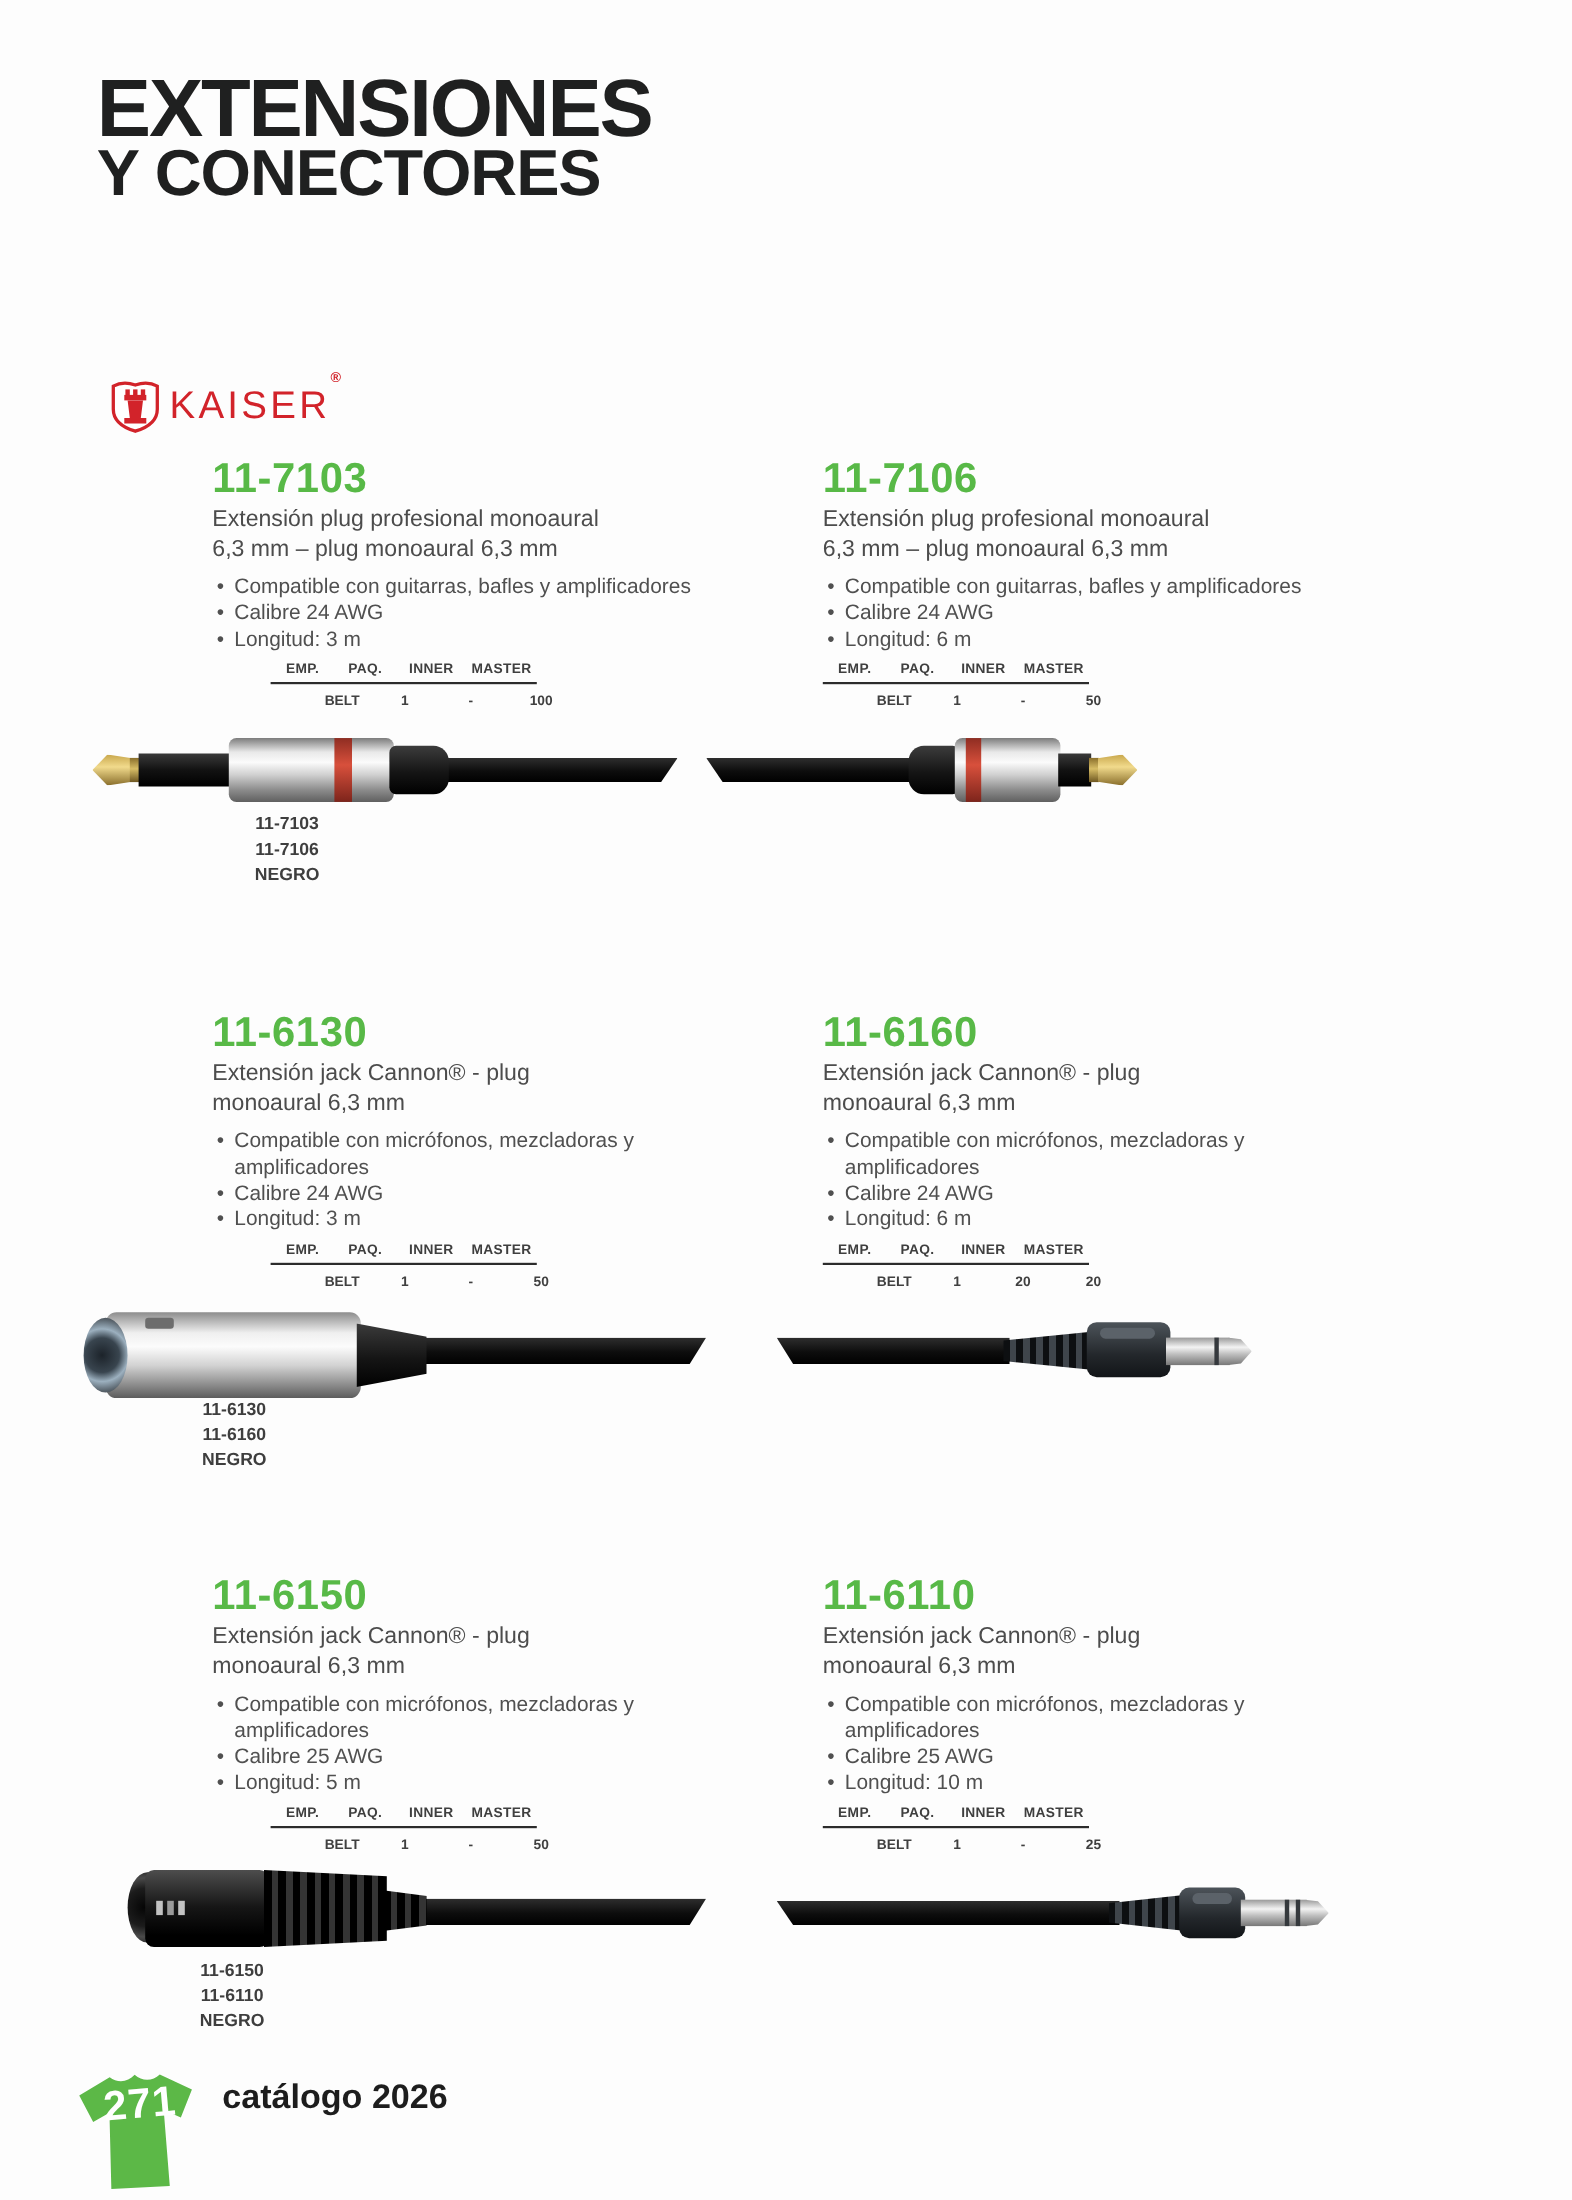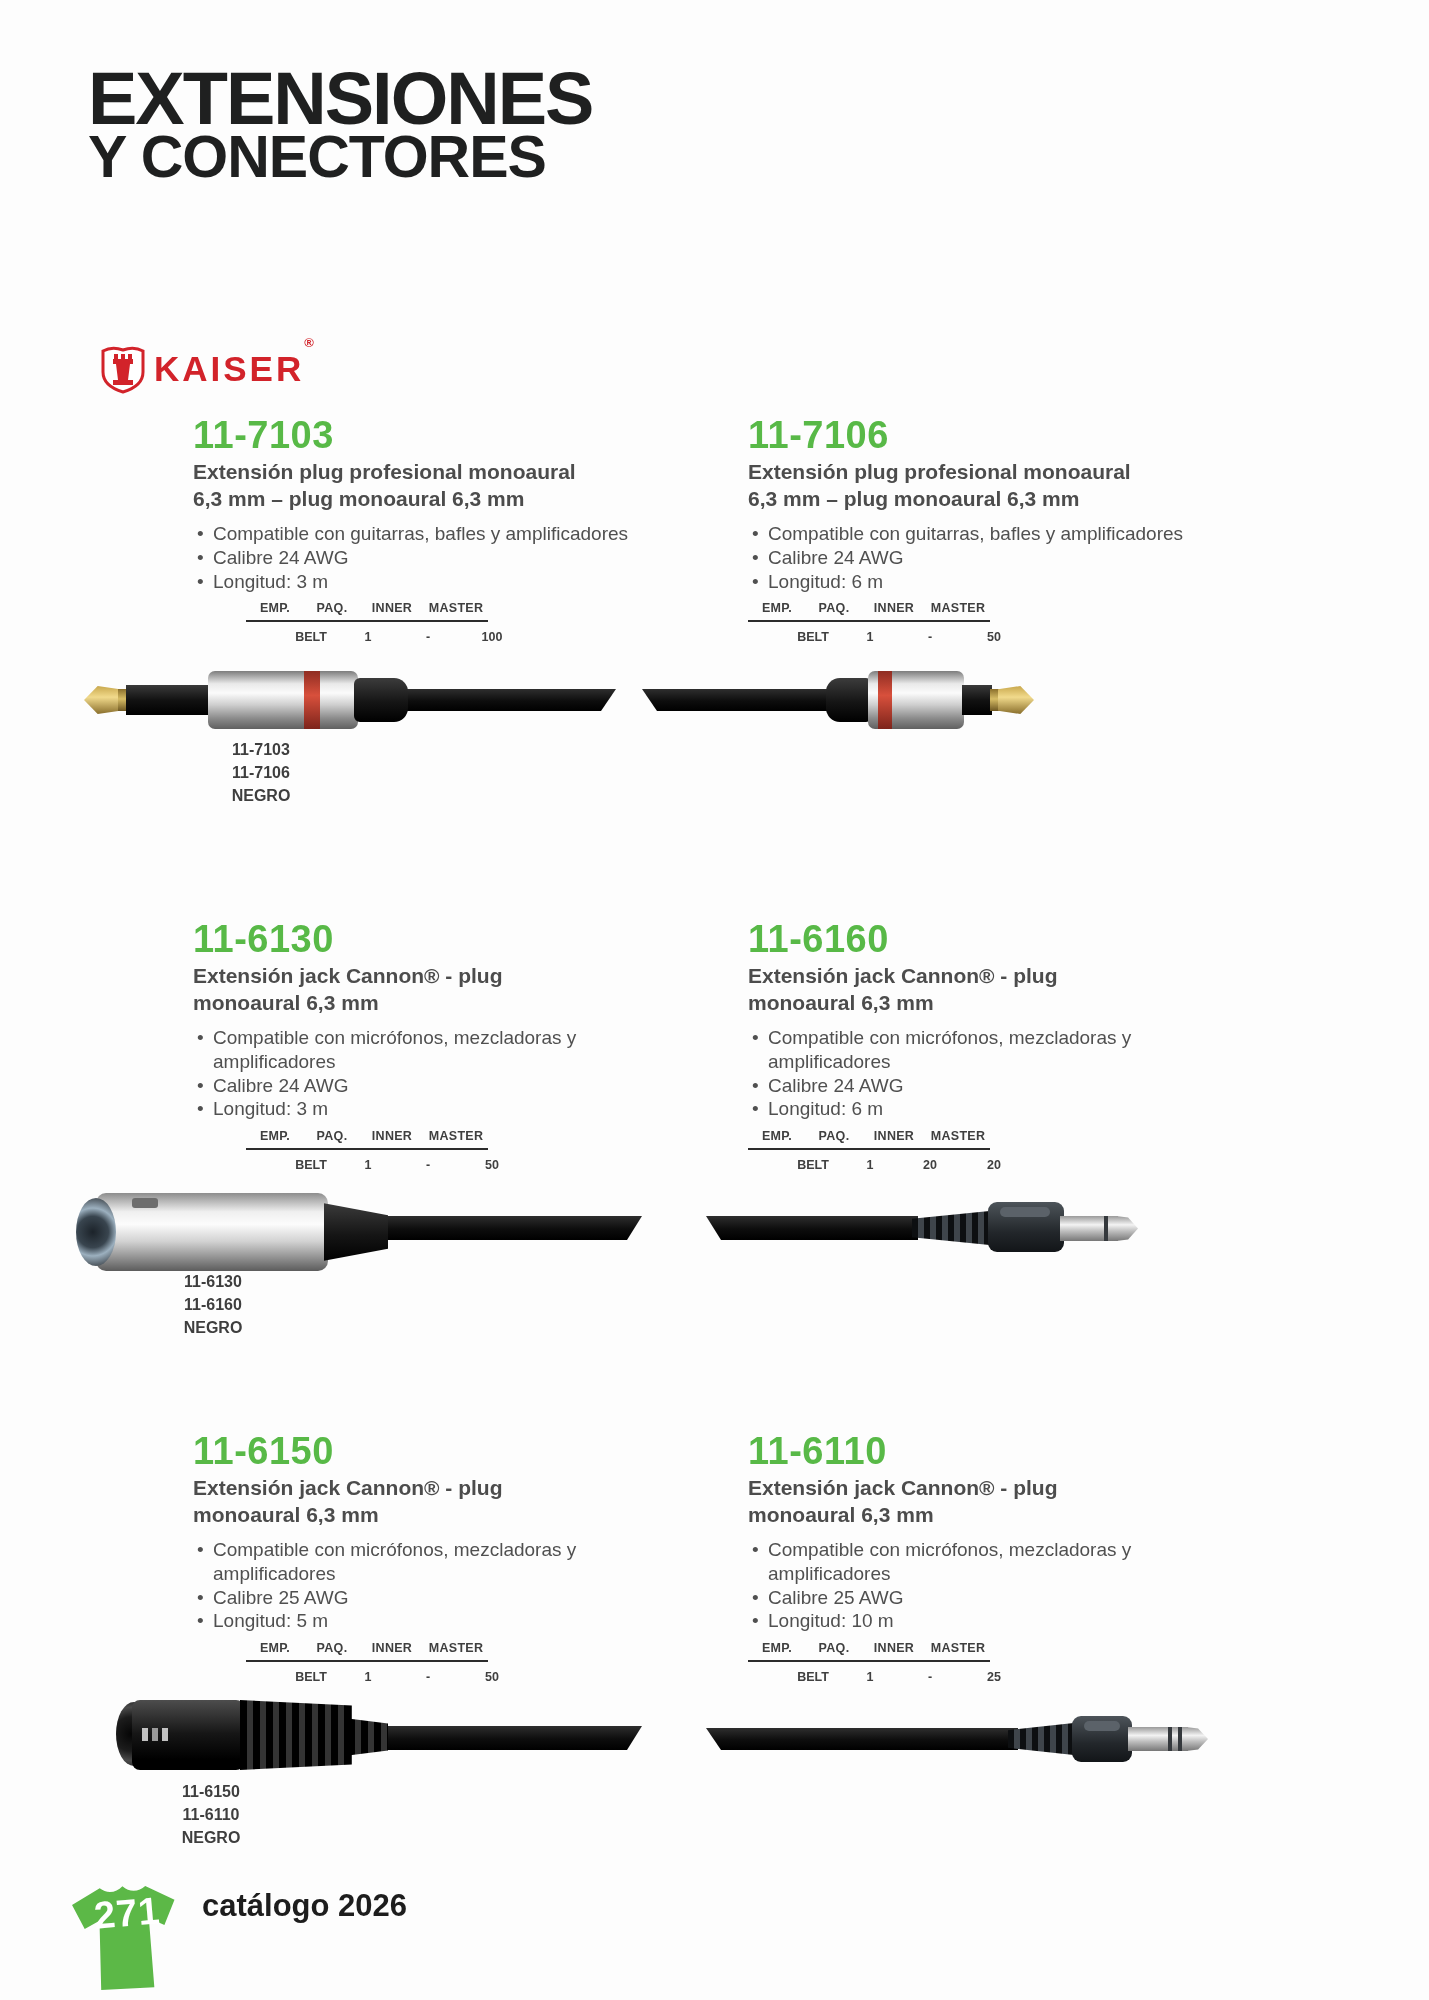--- a/index.html
+++ b/index.html
@@ -7,26 +7,26 @@
     position:relative;width:1429px;height:2000px;margin:0 auto;
     background:#fdfdfd;overflow:hidden;
     font-family:"Liberation Sans",sans-serif;
   }
   .abs{position:absolute;}
   
   .title1{left:88px;top:62px;font-size:74px;line-height:1;font-weight:bold;color:#1f2020;letter-spacing:-2px;}
   .title2{left:88px;top:128px;font-size:59px;line-height:1;font-weight:bold;color:#1f2020;letter-spacing:-1px;}
   .subtitle{left:88px;top:190px;font-size:41px;line-height:1;font-weight:bold;color:#58b947;letter-spacing:-0.5px;}
   .brand{left:100px;top:344px;display:flex;align-items:center;gap:8px;}
-  .brand-text{font-size:35px;font-weight:bold;color:#d2232a;letter-spacing:3px;}
+  .brand-text{font-size:35px;font-weight:normal;color:#d2232a;letter-spacing:3px;}
   .brand-reg{font-size:13px;font-weight:bold;color:#d2232a;vertical-align:top;position:relative;top:-14px;}
   
   .product{position:absolute;width:520px;}
   .code{margin:0;font-size:38px;line-height:46px;font-weight:bold;color:#58b947;letter-spacing:0.5px;}
-  .desc{margin:0 0 10px 0;font-size:21px;line-height:27px;font-weight:bold;color:#4c4c4c;}
+  .desc{margin:0 0 10px 0;font-size:21px;line-height:27px;font-weight:normal;color:#4c4c4c;}
   .bullets{margin:0 0 8px 0;padding:0 0 0 20px;list-style:none;font-size:19px;line-height:23.8px;color:#505050;width:480px;}
   .bullets li{position:relative;}
   .bullets li::before{content:"•";position:absolute;left:-16px;color:#505050;}
   .pack-table{width:242px;}
   .pt-left{margin-left:53px;}
   .pt-row{display:grid;grid-template-columns:58px 56px 64px 64px;align-items:end;}
   .pt-row span{text-align:center;}
   .pt-row span:first-child{text-align:center;}
   .pt-head{font-size:12.5px;font-weight:bold;color:#3f3f3f;letter-spacing:0.3px;}
   .pt-rule{height:2px;background:#2c2c2c;margin-top:5px;}

